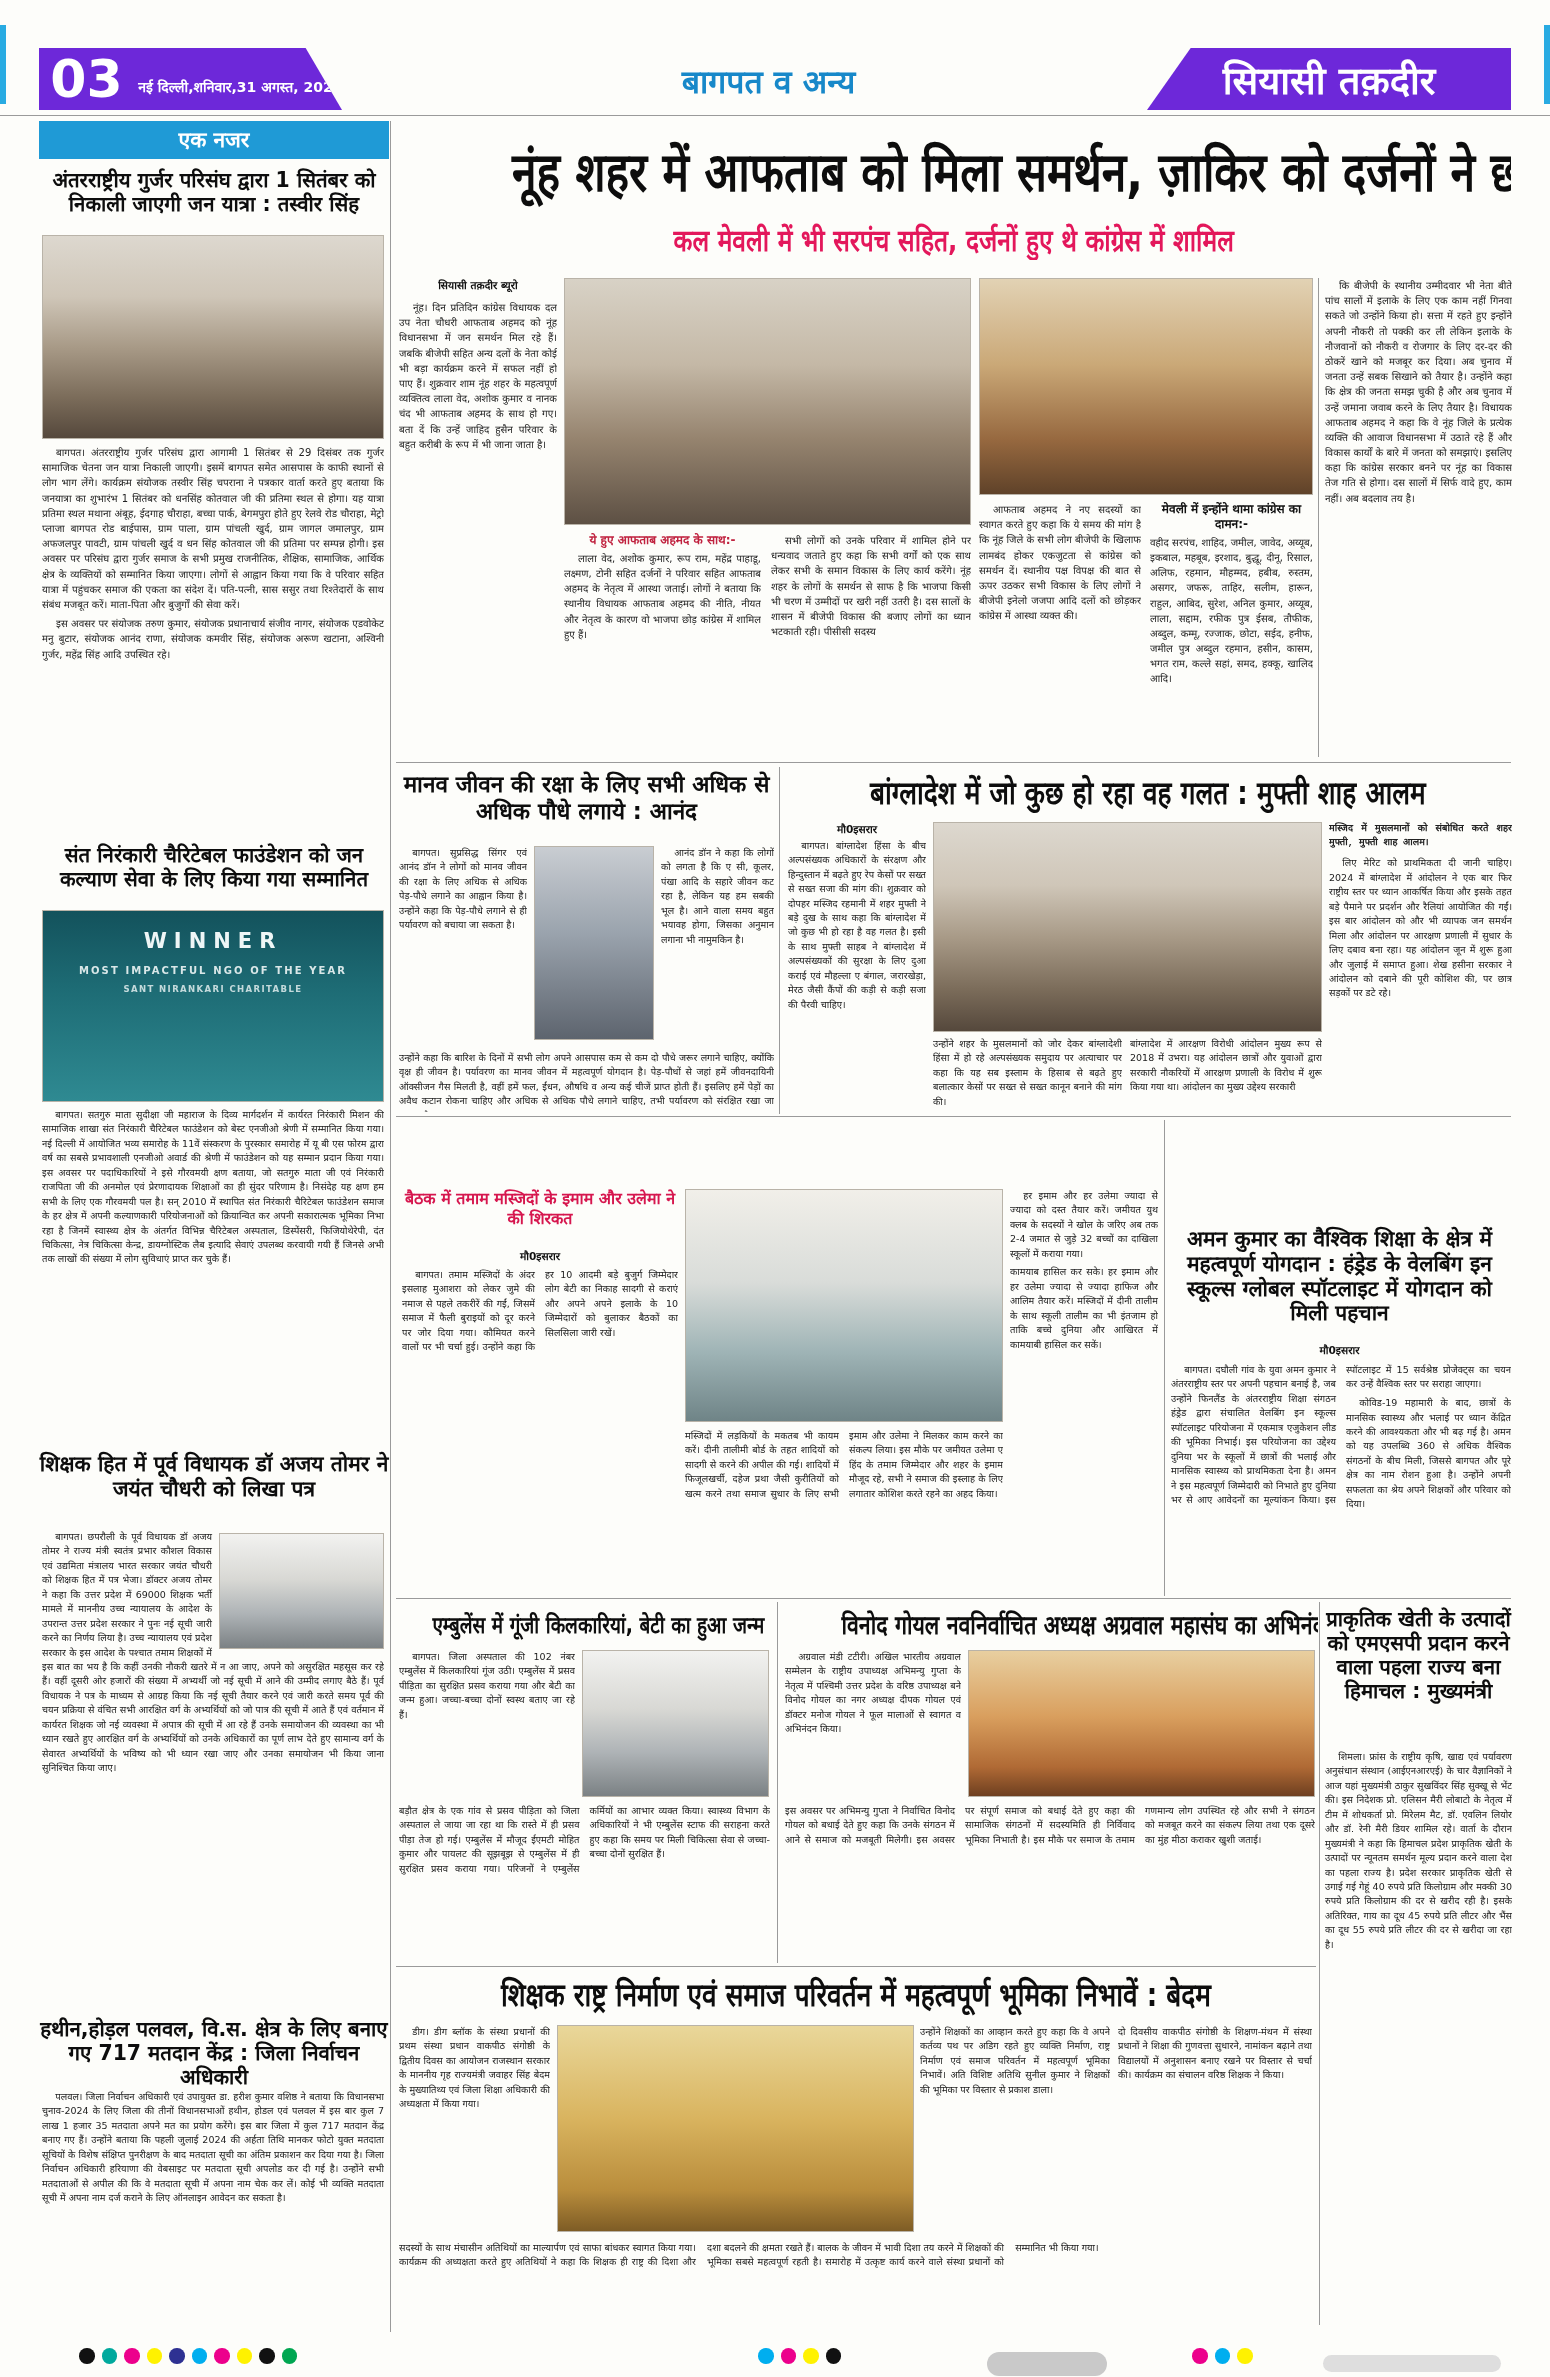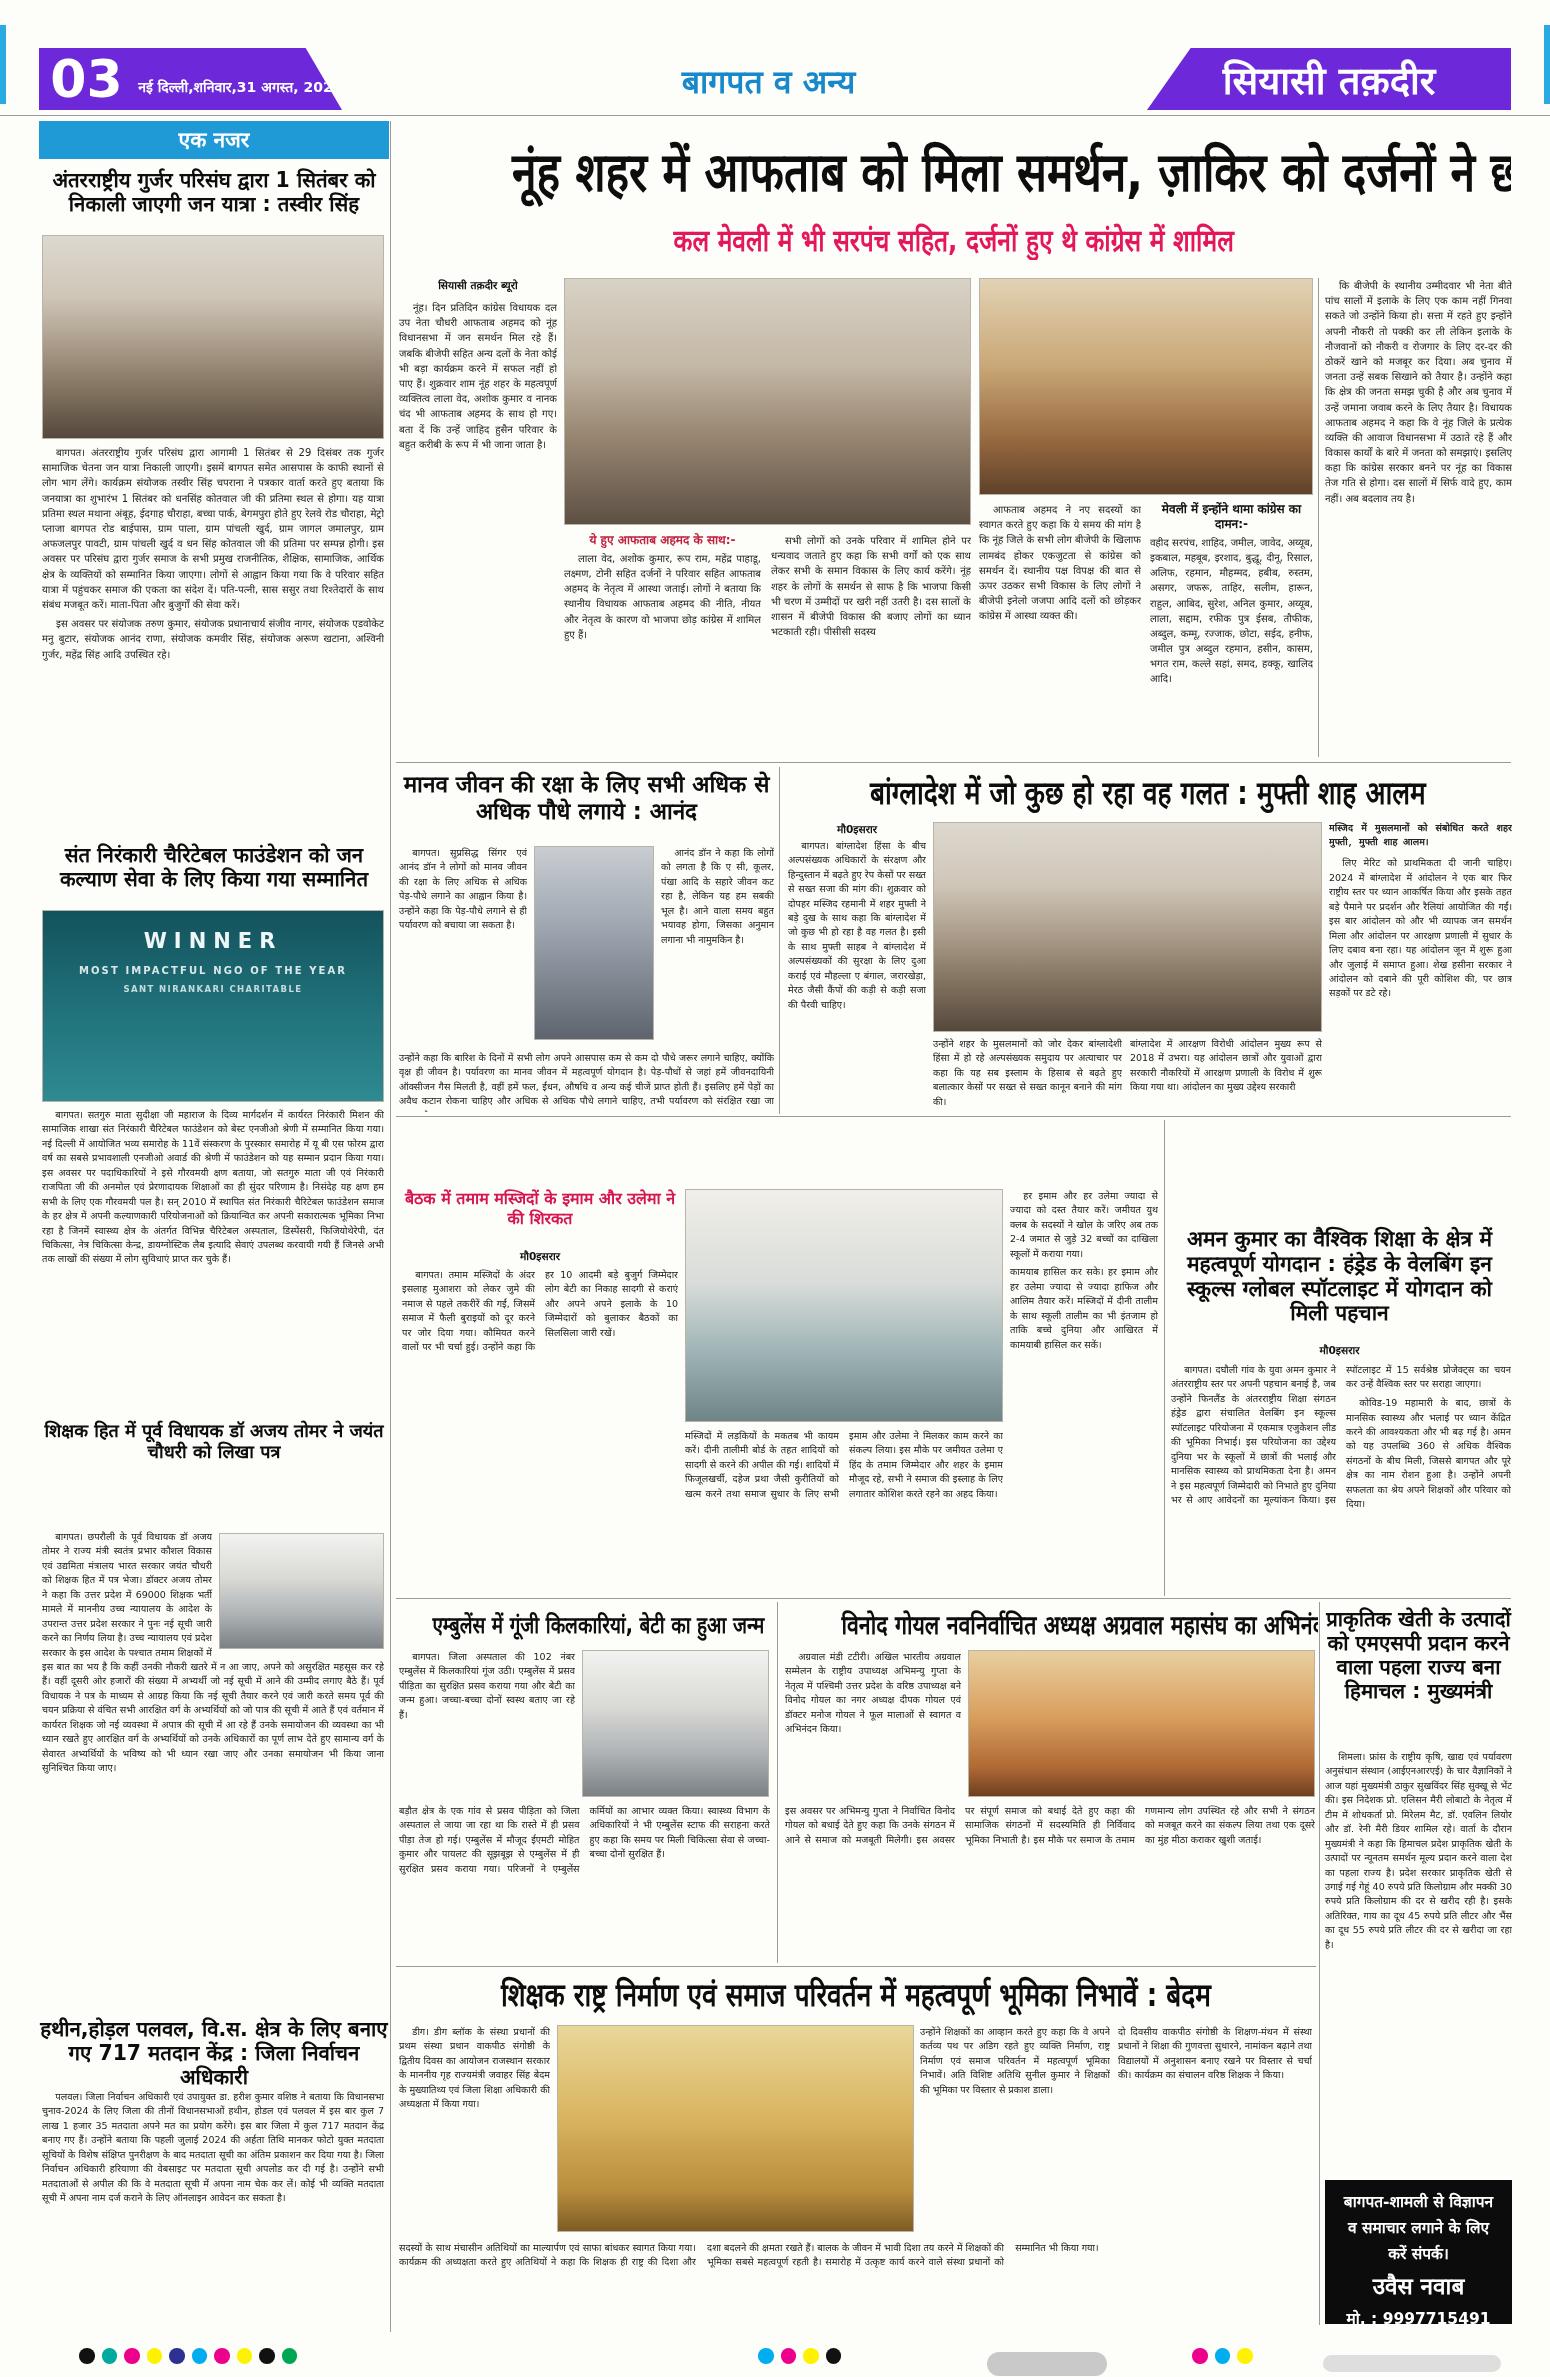--- a/index.html
+++ b/index.html
@@ -65,21 +65,21 @@
   <div class="abs hl" style="left:39px;top:843px;width:350px;height:65px;font-size:20.4px;">संत निरंकारी चैरिटेबल फाउंडेशन को जन कल्याण सेवा के लिए किया गया सम्मानित</div>
   <div class="abs photo ph-teal" style="left:42px;top:910px;width:342px;height:192px;padding-top:18.3px;">
     <div class="overlay-caption" style="font-size:21px;letter-spacing:7px;">WINNER</div>
     <div class="overlay-caption" style="font-size:10px;letter-spacing:2.1px;margin-top:11.3px;opacity:.9;">MOST IMPACTFUL NGO OF THE YEAR</div>
     <div class="overlay-caption" style="font-size:8.5px;letter-spacing:1.4px;margin-top:8.5px;opacity:.8;">SANT NIRANKARI CHARITABLE</div>
   </div>
   <div class="abs body-txt" style="left:42px;top:1108px;width:342px;height:337px;font-size:9.5px;">
     <p>बागपत। सतगुरु माता सुदीक्षा जी महाराज के दिव्य मार्गदर्शन में कार्यरत निरंकारी मिशन की सामाजिक शाखा संत निरंकारी चैरिटेबल फाउंडेशन को बेस्ट एनजीओ श्रेणी में सम्मानित किया गया। नई दिल्ली में आयोजित भव्य समारोह के 11वें संस्करण के पुरस्कार समारोह में यू बी एस फोरम द्वारा वर्ष का सबसे प्रभावशाली एनजीओ अवार्ड की श्रेणी में फाउंडेशन को यह सम्मान प्रदान किया गया। इस अवसर पर पदाधिकारियों ने इसे गौरवमयी क्षण बताया, जो सतगुरु माता जी एवं निरंकारी राजपिता जी की अनमोल एवं प्रेरणादायक शिक्षाओं का ही सुंदर परिणाम है। निसंदेह यह क्षण हम सभी के लिए एक गौरवमयी पल है। सन् 2010 में स्थापित संत निरंकारी चैरिटेबल फाउंडेशन समाज के हर क्षेत्र में अपनी कल्याणकारी परियोजनाओं को क्रियान्वित कर अपनी सकारात्मक भूमिका निभा रहा है जिनमें स्वास्थ्य क्षेत्र के अंतर्गत विभिन्न चैरिटेबल अस्पताल, डिस्पेंसरी, फिजियोथेरेपी, दंत चिकित्सा, नेत्र चिकित्सा केन्द्र, डायग्नोस्टिक लैब इत्यादि सेवाएं उपलब्ध करवायी गयी हैं जिनसे अभी तक लाखों की संख्या में लोग सुविधाएं प्राप्त कर चुके हैं।</p>
   </div>
 
-  <div class="abs hl" style="left:39px;top:1420px;width:350px;height:73px;font-size:18px;">शिक्षक हित में पूर्व विधायक डॉ अजय तोमर ने जयंत चौधरी को लिखा पत्र</div>
+  <div class="abs hl" style="left:39px;top:1452px;width:350px;height:73px;font-size:21px;">शिक्षक हित में पूर्व विधायक डॉ अजय तोमर ने जयंत चौधरी को लिखा पत्र</div>
   <div class="abs body-txt" style="left:42px;top:1530px;width:342px;height:481px;font-size:9.5px;">
     <span class="photo ph-amb" style="float:right;width:163px;height:114px;margin:2.8px 0 5.6px 7px;display:block;"></span>
     <p>बागपत। छपरौली के पूर्व विधायक डॉ अजय तोमर ने राज्य मंत्री स्वतंत्र प्रभार कौशल विकास एवं उद्यमिता मंत्रालय भारत सरकार जयंत चौधरी को शिक्षक हित में पत्र भेजा। डॉक्टर अजय तोमर ने कहा कि उत्तर प्रदेश में 69000 शिक्षक भर्ती मामले में माननीय उच्च न्यायालय के आदेश के उपरान्त उत्तर प्रदेश सरकार ने पुनः नई सूची जारी करने का निर्णय लिया है। उच्च न्यायालय एवं प्रदेश सरकार के इस आदेश के पश्चात तमाम शिक्षकों में इस बात का भय है कि कहीं उनकी नौकरी खतरे में न आ जाए, अपने को असुरक्षित महसूस कर रहे हैं। वहीं दूसरी ओर हजारों की संख्या में अभ्यर्थी जो नई सूची में आने की उम्मीद लगाए बैठे हैं। पूर्व विधायक ने पत्र के माध्यम से आग्रह किया कि नई सूची तैयार करने एवं जारी करते समय पूर्व की चयन प्रक्रिया से वंचित सभी आरक्षित वर्ग के अभ्यर्थियों को जो पात्र की सूची में आते हैं एवं वर्तमान में कार्यरत शिक्षक जो नई व्यवस्था में अपात्र की सूची में आ रहे हैं उनके समायोजन की व्यवस्था का भी ध्यान रखते हुए आरक्षित वर्ग के अभ्यर्थियों को उनके अधिकारों का पूर्ण लाभ देते हुए सामान्य वर्ग के सेवारत अभ्यर्थियों के भविष्य को भी ध्यान रखा जाए और उनका समायोजन भी किया जाना सुनिश्चित किया जाए।</p>
   </div>
 
   <div class="abs hl" style="left:39px;top:2017px;width:350px;height:68px;font-size:20.4px;">हथीन,होड़ल पलवल, वि.स. क्षेत्र के लिए बनाए गए 717 मतदान केंद्र : जिला निर्वाचन अधिकारी</div>
   <div class="abs body-txt" style="left:42px;top:2090px;width:342px;height:241px;font-size:9.5px;">
     <p>पलवल। जिला निर्वाचन अधिकारी एवं उपायुक्त डा. हरीश कुमार वशिष्ठ ने बताया कि विधानसभा चुनाव-2024 के लिए जिला की तीनों विधानसभाओं हथीन, होडल एवं पलवल में इस बार कुल 7 लाख 1 हजार 35 मतदाता अपने मत का प्रयोग करेंगे। इस बार जिला में कुल 717 मतदान केंद्र बनाए गए हैं। उन्होंने बताया कि पहली जुलाई 2024 की अर्हता तिथि मानकर फोटो युक्त मतदाता सूचियों के विशेष संक्षिप्त पुनरीक्षण के बाद मतदाता सूची का अंतिम प्रकाशन कर दिया गया है। जिला निर्वाचन अधिकारी हरियाणा की वेबसाइट पर मतदाता सूची अपलोड कर दी गई है। उन्होंने सभी मतदाताओं से अपील की कि वे मतदाता सूची में अपना नाम चेक कर लें। कोई भी व्यक्ति मतदाता सूची में अपना नाम दर्ज कराने के लिए ऑनलाइन आवेदन कर सकता है।</p>
   </div>
 
@@ -215,27 +215,20 @@
     <p style="text-indent:0;">इस अवसर पर अभिमन्यु गुप्ता ने निर्वाचित विनोद गोयल को बधाई देते हुए कहा कि उनके संगठन में आने से समाज को मजबूती मिलेगी। इस अवसर पर संपूर्ण समाज को बधाई देते हुए कहा की सामाजिक संगठनों में सदस्यमिति ही निर्विवाद भूमिका निभाती है। इस मौके पर समाज के तमाम गणमान्य लोग उपस्थित रहे और सभी ने संगठन को मजबूत करने का संकल्प लिया तथा एक दूसरे का मुंह मीठा कराकर खुशी जताई।</p>
   </div>
 
   <div class="abs vr" style="left:1319px;top:1602px;height:723px;"></div>
 
   <div class="abs hl" style="left:1325px;top:1607px;width:187px;height:138px;font-size:20.4px;">प्राकृतिक खेती के उत्पादों को एमएसपी प्रदान करने वाला पहला राज्य बना हिमाचल : मुख्यमंत्री</div>
   <div class="abs body-txt" style="left:1325px;top:1750px;width:187px;height:420px;">
     <p>शिमला। फ्रांस के राष्ट्रीय कृषि, खाद्य एवं पर्यावरण अनुसंधान संस्थान (आईएनआरएई) के चार वैज्ञानिकों ने आज यहां मुख्यमंत्री ठाकुर सुखविंदर सिंह सुक्खू से भेंट की। इस निदेशक प्रो. एलिसन मैरी लोबाटो के नेतृत्व में टीम में शोधकर्ता प्रो. मिरेलम मैट, डॉ. एवलिन लियोर और डॉ. रेनी मैरी डियर शामिल रहे। वार्ता के दौरान मुख्यमंत्री ने कहा कि हिमाचल प्रदेश प्राकृतिक खेती के उत्पादों पर न्यूनतम समर्थन मूल्य प्रदान करने वाला देश का पहला राज्य है। प्रदेश सरकार प्राकृतिक खेती से उगाई गई गेहूं 40 रुपये प्रति किलोग्राम और मक्की 30 रुपये प्रति किलोग्राम की दर से खरीद रही है। इसके अतिरिक्त, गाय का दूध 45 रुपये प्रति लीटर और भैंस का दूध 55 रुपये प्रति लीटर की दर से खरीदा जा रहा है।</p>
   </div>
 
-  <div class="abs" style="left:1325px;top:2180px;width:187px;height:144px;background:#0c0c0c;color:#fff;text-align:center;padding-top:10px;">
-    <div style="font-size:15.5px;font-weight:bold;">बागपत-शामली से विज्ञापन</div>
-    <div style="font-size:15.5px;font-weight:bold;margin-top:4.2px;">व समाचार लगाने के लिए</div>
-    <div style="font-size:15.5px;font-weight:bold;margin-top:4.2px;">करें संपर्क।</div>
-    <div style="font-size:22.5px;font-weight:bold;margin-top:5.6px;">उवैस नवाब</div>
-    <div style="font-size:15.5px;font-weight:bold;margin-top:5.6px;">मो. : 9997715491</div>
-  </div>
 
   <div class="abs hr" style="left:396px;top:1966px;width:920px;"></div>
 
   <div class="abs hl nowrap" style="left:396px;top:1973px;width:920px;height:44px;font-size:32px;line-height:44px;">
     <span class="cond">शिक्षक राष्ट्र निर्माण एवं समाज परिवर्तन में महत्वपूर्ण भूमिका निभावें : बेदम</span>
   </div>
   <div class="abs body-txt" style="left:399px;top:2025px;width:151px;height:209px;">
     <p>डीग। डीग ब्लॉक के संस्था प्रधानों की प्रथम संस्था प्रधान वाकपीठ संगोष्ठी के द्वितीय दिवस का आयोजन राजस्थान सरकार के माननीय गृह राज्यमंत्री जवाहर सिंह बेदम के मुख्यातिथ्य एवं जिला शिक्षा अधिकारी की अध्यक्षता में किया गया।</p>
   </div>
   <div class="abs photo ph-gold" style="left:557px;top:2025px;width:357px;height:207px;"></div>

